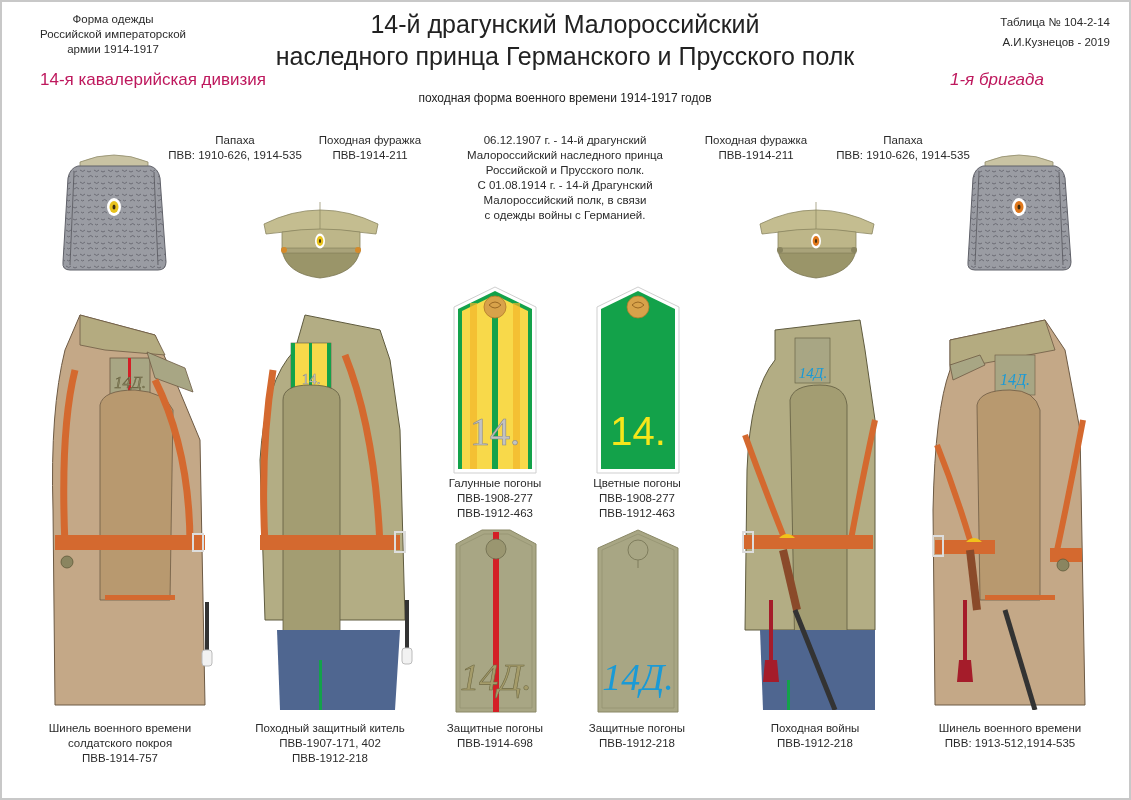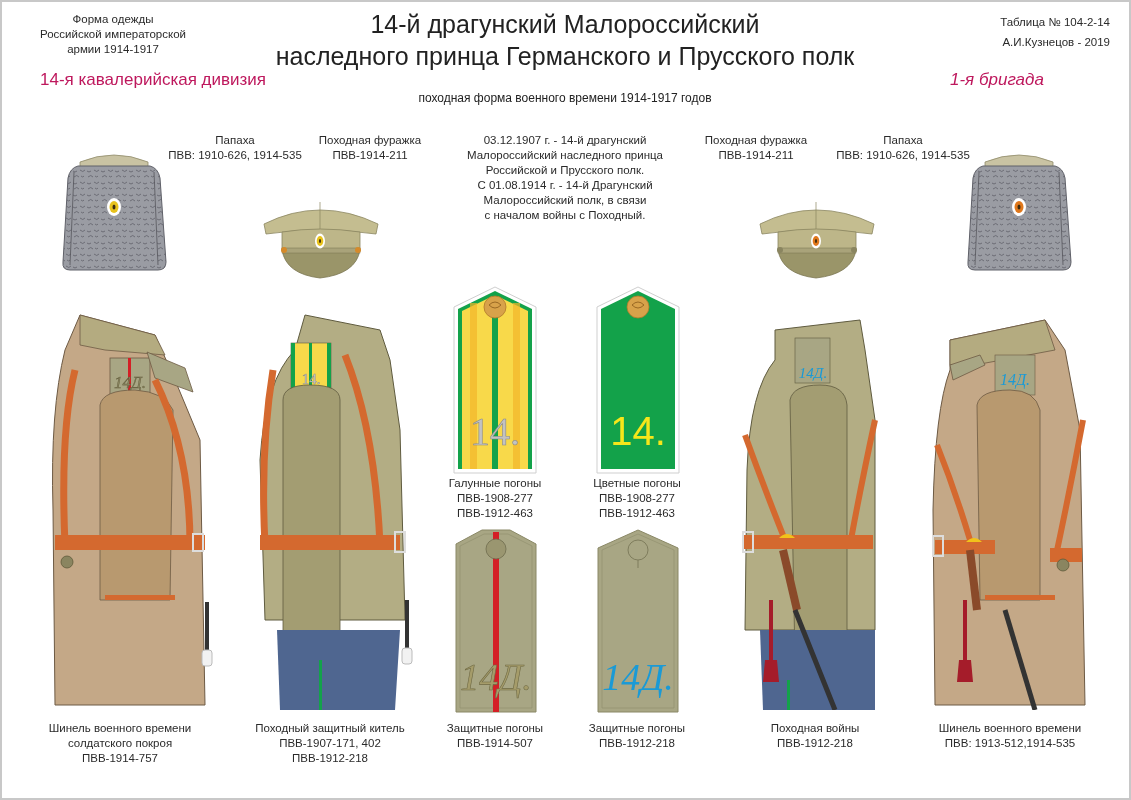--- a/index.html
+++ b/index.html
@@ -43,26 +43,26 @@
 
 <div class="abs t-caption" style="left:150px; top:133px; width:170px;">
   <span class="line">Папаха</span>
   <span class="line">ПВВ: 1910-626, 1914-535</span>
 </div>
 <div class="abs t-caption" style="left:300px; top:133px; width:140px;">
   <span class="line">Походная фуражка</span>
   <span class="line">ПВВ-1914-211</span>
 </div>
 <div class="abs t-caption" style="left:440px; top:133px; width:250px;">
-  <span class="line">03.12.1907 г. - 14-й драгунский</span>
+  <span class="line">06.12.1907 г. - 14-й драгунский</span>
   <span class="line">Малороссийский наследного принца</span>
   <span class="line">Российской и Прусского полк.</span>
   <span class="line">С 01.08.1914 г. - 14-й Драгунский</span>
   <span class="line">Малороссийский полк, в связи</span>
-  <span class="line">с началом войны с Походный.</span>
+  <span class="line">с одежды войны с Германией.</span>
 </div>
 <div class="abs t-caption" style="left:686px; top:133px; width:140px;">
   <span class="line">Походная фуражка</span>
   <span class="line">ПВВ-1914-211</span>
 </div>
 <div class="abs t-caption" style="left:818px; top:133px; width:170px;">
   <span class="line">Папаха</span>
   <span class="line">ПВВ: 1910-626, 1914-535</span>
 </div>
 
@@ -267,21 +267,21 @@
   <span class="line">солдатского покроя</span>
   <span class="line">ПВВ-1914-757</span>
 </div>
 <div class="abs t-caption" style="left:230px; top:721px; width:200px;">
   <span class="line">Походный защитный китель</span>
   <span class="line">ПВВ-1907-171, 402</span>
   <span class="line">ПВВ-1912-218</span>
 </div>
 <div class="abs t-caption" style="left:420px; top:721px; width:150px;">
   <span class="line">Защитные погоны</span>
-  <span class="line">ПВВ-1914-507</span>
+  <span class="line">ПВВ-1914-698</span>
 </div>
 <div class="abs t-caption" style="left:562px; top:721px; width:150px;">
   <span class="line">Защитные  погоны</span>
   <span class="line">ПВВ-1912-218</span>
 </div>
 <div class="abs t-caption" style="left:735px; top:721px; width:160px;">
   <span class="line">Походная войны</span>
   <span class="line">ПВВ-1912-218</span>
 </div>
 <div class="abs t-caption" style="left:910px; top:721px; width:200px;">

